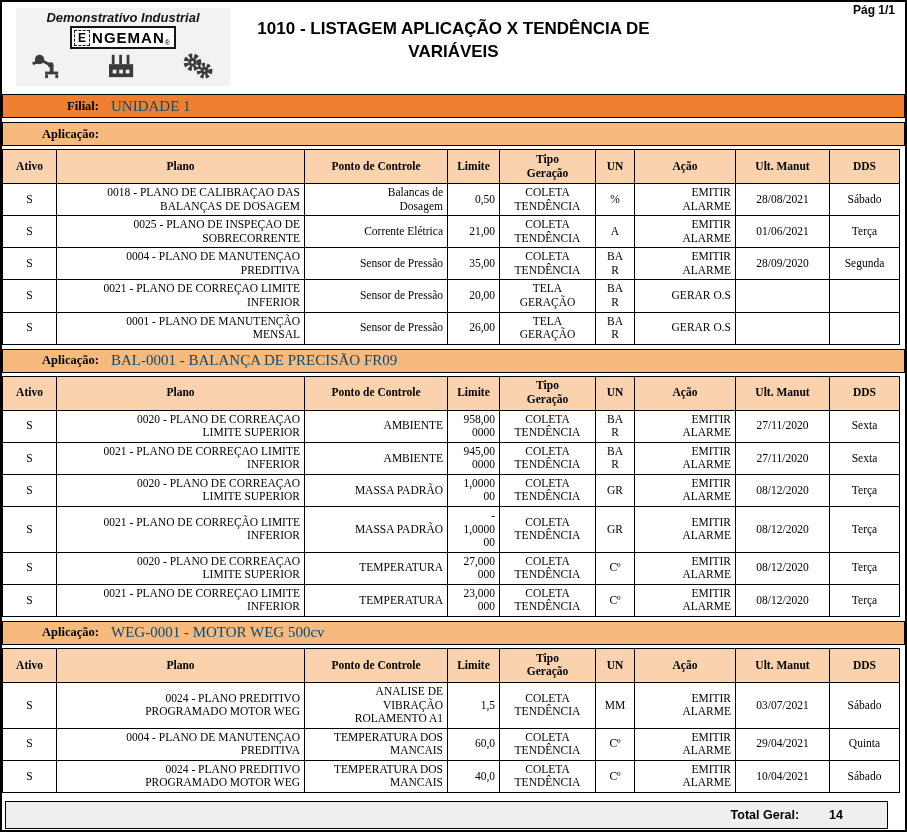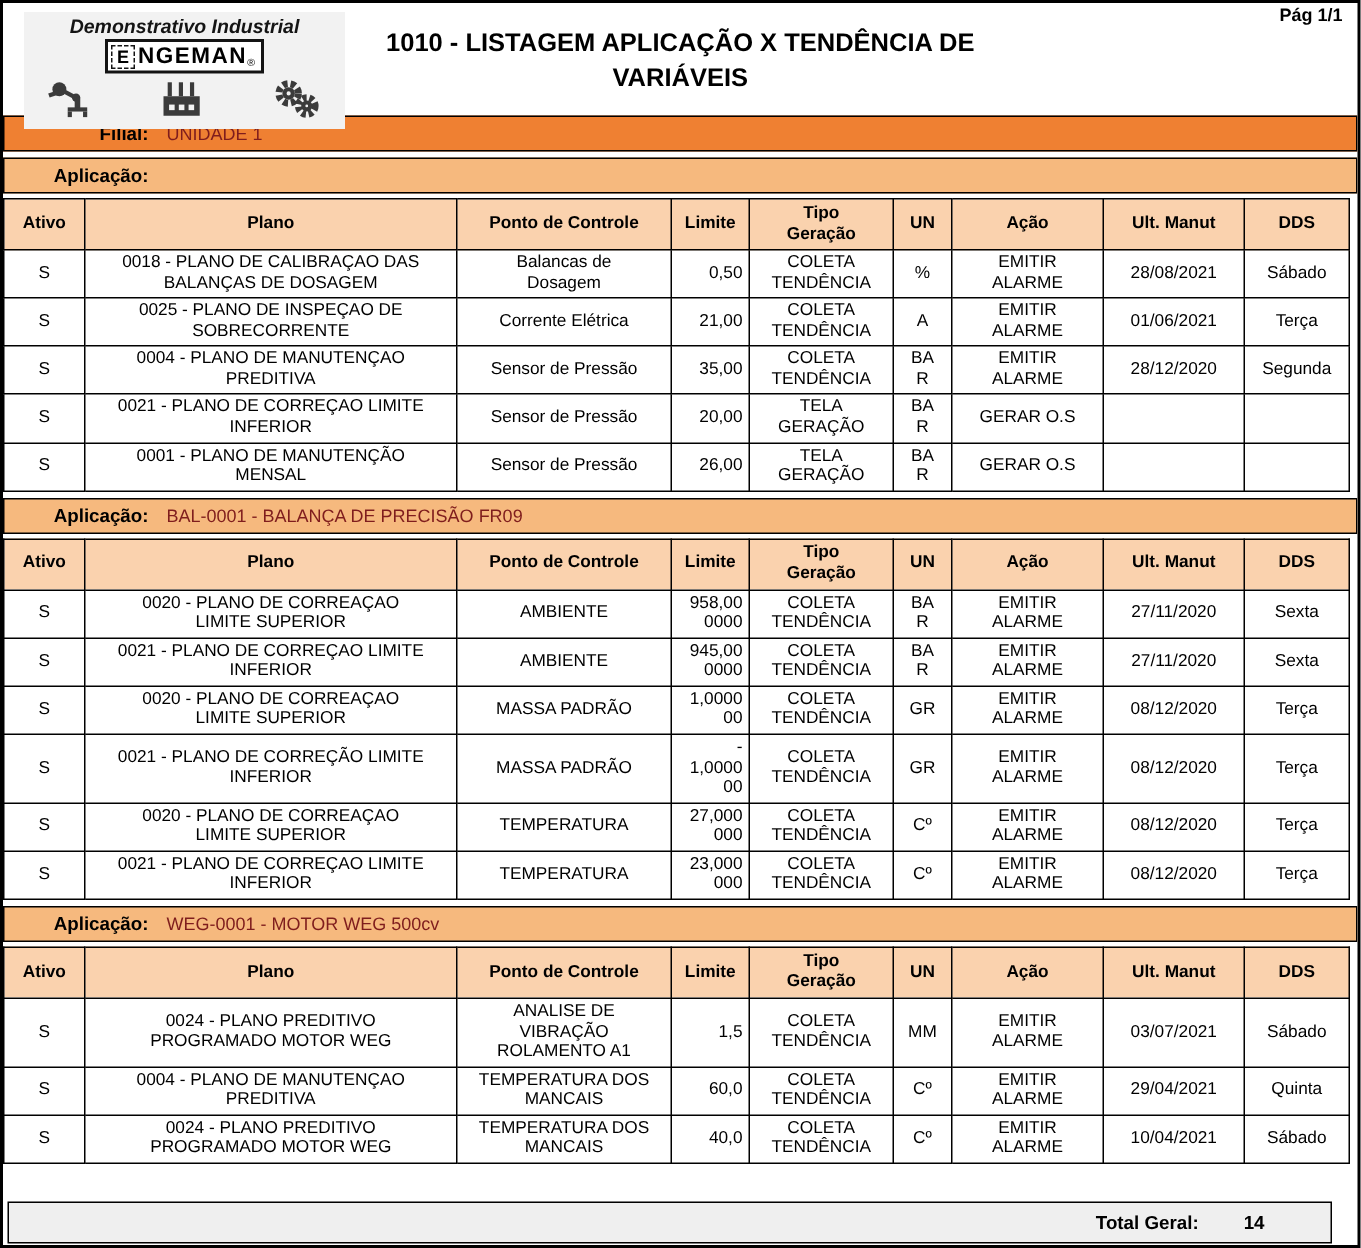--- a/index.html
+++ b/index.html
@@ -2,56 +2,56 @@
 <html><head>
 <meta charset="utf-8">
 <style>
   * { box-sizing: border-box; }
   body { margin: 0; background: #ffffff; font-family: "Liberation Sans", sans-serif; }
   .page {
     width: 907px; height: 832px; border: 2px solid #000; background: #fff;
     position: relative; overflow: hidden;
   }
   
-  .report-header { position: relative; height: 75px; }
+  .report-header { position: relative; height: 92px; }
   .logo {
     position: absolute; left: 14px; top: 6px; width: 214px; height: 78px;
     background: #f2f2f2; padding: 2px 6px 4px;
   }
   .logo-tagline { font-style: italic; font-weight: bold; font-size: 13px; color: #141414; text-align: center; }
   .logo-brand { display: flex; justify-content: center; margin-top: 1px; }
   .brand-box { border: 2px solid #141414; background: #fff; display: flex; align-items: center; padding: 1px 4px 1px 2px; }
   .brand-e { border: 1px dashed #141414; font-weight: bold; font-size: 12px; padding: 0 3px; margin-right: 2px; }
   .brand-name { font-weight: bold; font-size: 15px; letter-spacing: 1px; }
   .brand-reg { font-size: 7px; align-self: flex-end; }
   .logo-icons { display: flex; justify-content: space-between; align-items: flex-end; margin-top: 4px; padding: 0 10px; }
   .logo-icons svg { display: block; }
   .page-title {
     text-align: center; font-weight: bold; font-size: 17px; line-height: 1.35;
     max-width: 470px; margin: 0 auto; padding-top: 16px;
   }
   .page-indicator { position: absolute; top: 1px; right: 10px; font-weight: bold; font-size: 12px; }
   
-  .content { padding: 0 0; }
+  .content { padding: 0 0; font-family: Liberation Serif, serif; }
   .band { border: 1px solid #000; height: 24px; display: flex; align-items: center; }
   .band-filial { background: #EF8032; }
   .band-aplicacao { background: #F6B97E; margin-top: 4px; }
   .band-label { width: 96px; text-align: right; font-weight: bold; font-size: 12.5px; color: #000; }
-  .band-value { margin-left: 12px; font-size: 12px; color: #7f1d1d; }
+  .band-value { margin-left: 12px; font-size: 15px; color: #0c4a6e; }
   table.data-table { border-collapse: collapse; table-layout: fixed; width: 897px; margin-top: 3px; }
   .data-table th {
     background: #FAD2AE; border: 1px solid #000; font-size: 11.5px; font-weight: bold;
     text-align: center; height: 34px; padding: 1px 2px; white-space: pre-line; line-height: 1.2;
   }
   .data-table td {
     border: 1px solid #000; font-size: 11.5px; padding: 2px 4px; height: 30px;
     vertical-align: middle; white-space: pre-line; line-height: 1.18; color: #000; background: #fff;
   }
   td.c-ativo { text-align: center; }
-  td.c-plano, td.c-ponto, td.c-acao { text-align: center; }
+  td.c-plano, td.c-ponto, td.c-acao { text-align: right; }
   td.c-limite { text-align: right; }
   td.c-tipo, td.c-un, td.c-ult, td.c-dds { text-align: center; }
   
   .footer {
     position: absolute; bottom: 1px; left: 3px; right: 17px; height: 28px;
     border: 1px solid #000; background: #efefef;
     display: flex; align-items: center; justify-content: flex-end;
     font-weight: bold; font-size: 12.5px;
   }
   .footer-value { margin-left: 30px; margin-right: 44px; }
@@ -188,21 +188,21 @@
             <td class="c-plano">0004 - PLANO DE MANUTENÇAO
 PREDITIVA</td>
             <td class="c-ponto">Sensor de Pressão</td>
             <td class="c-limite">35,00</td>
             <td class="c-tipo">COLETA
 TENDÊNCIA</td>
             <td class="c-un">BA
 R</td>
             <td class="c-acao">EMITIR
 ALARME</td>
-            <td class="c-ult">28/12/2020</td>
+            <td class="c-ult">28/09/2020</td>
             <td class="c-dds">Segunda</td>
           </tr>
           <tr>
             <td class="c-ativo">S</td>
             <td class="c-plano">0021 - PLANO DE CORREÇAO LIMITE
 INFERIOR</td>
             <td class="c-ponto">Sensor de Pressão</td>
             <td class="c-limite">20,00</td>
             <td class="c-tipo">TELA
 GERAÇÃO</td>

